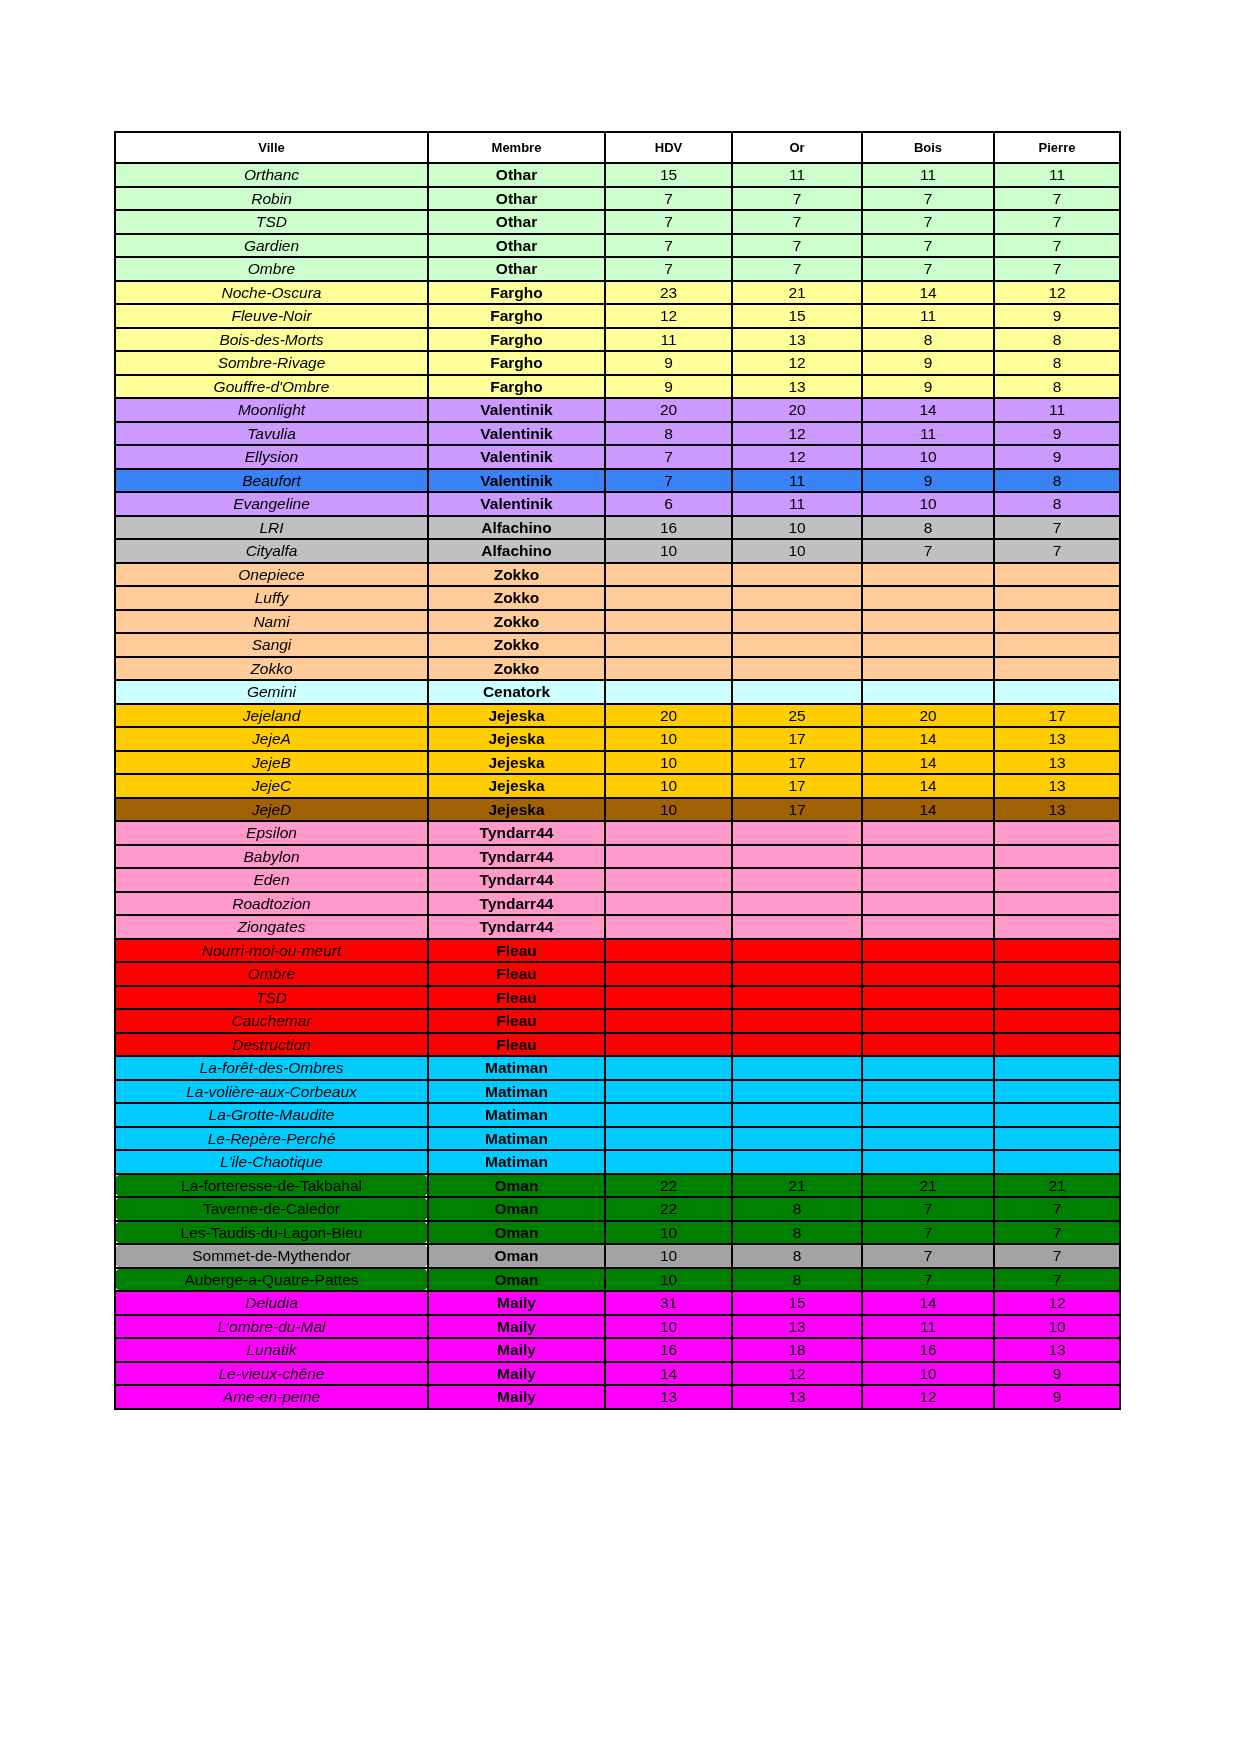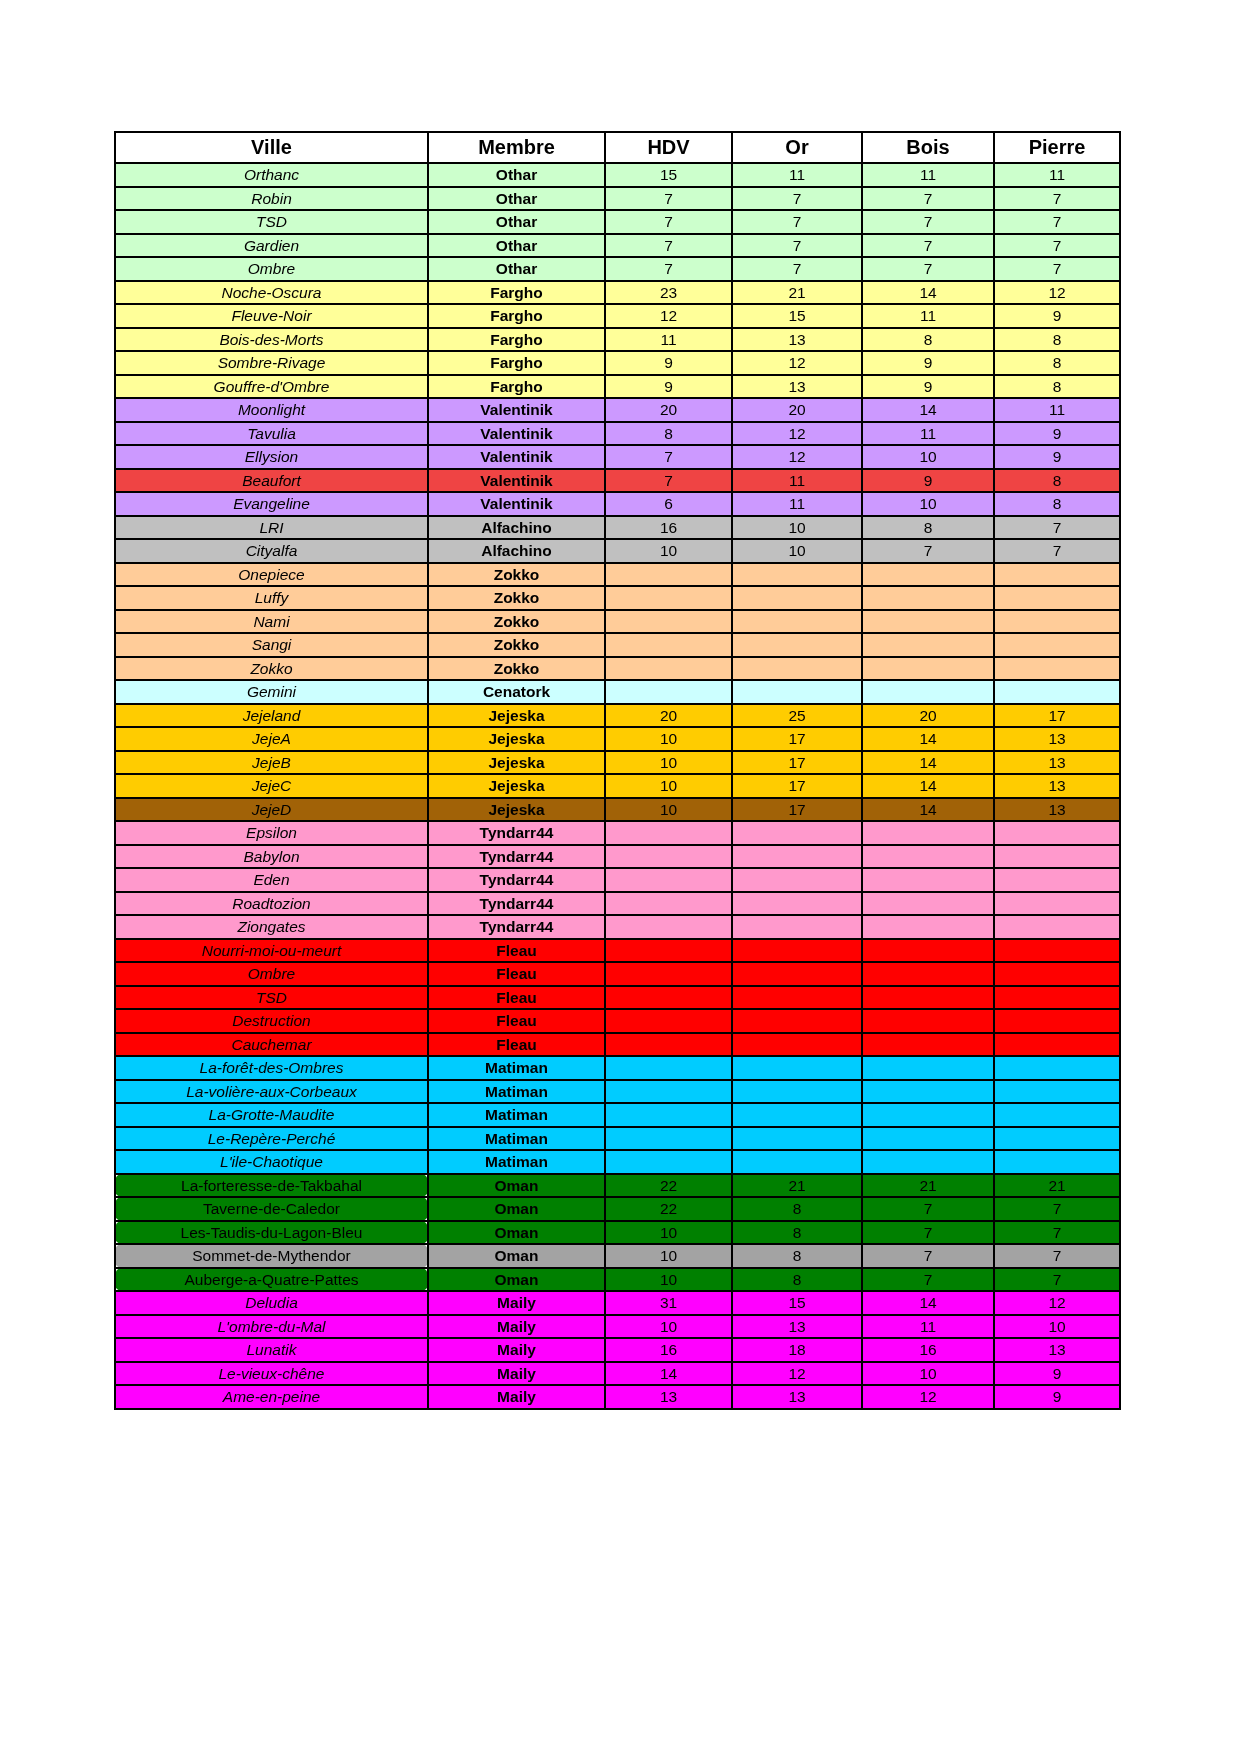--- a/index.html
+++ b/index.html
@@ -23,21 +23,21 @@
     border: 2px solid #000;
     text-align: center;
     vertical-align: middle;
     padding: 0;
     overflow: hidden;
     white-space: nowrap;
     color: #000;
   }
   th {
     height: 29px;
-    font-size: 20px;
+    font-size: 13px;
     font-weight: bold;
     background: #ffffff;
   }
   td {
     height: 21.5px;
     font-size: 15.5px;
     line-height: 1;
   }
   td.col-ville { font-style: italic; }
   td.col-ville.no-italic { font-style: normal; border-radius: 7px; }
@@ -164,21 +164,21 @@
           <td class="col-pierre">9</td>
         </tr>
         <tr style="background: rgb(204, 153, 255);">
           <td class="col-ville">Ellysion</td>
           <td class="col-membre">Valentinik</td>
           <td class="col-hdv">7</td>
           <td class="col-or">12</td>
           <td class="col-bois">10</td>
           <td class="col-pierre">9</td>
         </tr>
-        <tr style="background: #ef4444; border-radius: 11px;">
+        <tr style="background: #3b82f6; border-radius: 11px;">
           <td class="col-ville">Beaufort</td>
           <td class="col-membre">Valentinik</td>
           <td class="col-hdv">7</td>
           <td class="col-or">11</td>
           <td class="col-bois">9</td>
           <td class="col-pierre">8</td>
         </tr>
         <tr style="background: rgb(204, 153, 255);">
           <td class="col-ville">Evangeline</td>
           <td class="col-membre">Valentinik</td>
@@ -349,29 +349,29 @@
         </tr>
         <tr style="background: rgb(255, 0, 0);">
           <td class="col-ville">TSD</td>
           <td class="col-membre">Fleau</td>
           <td class="col-hdv"></td>
           <td class="col-or"></td>
           <td class="col-bois"></td>
           <td class="col-pierre"></td>
         </tr>
         <tr style="background: rgb(255, 0, 0);">
+          <td class="col-ville">Cauchemar</td>
+          <td class="col-membre">Fleau</td>
+          <td class="col-hdv"></td>
+          <td class="col-or"></td>
+          <td class="col-bois"></td>
+          <td class="col-pierre"></td>
+        </tr>
+        <tr style="background: rgb(255, 0, 0);">
           <td class="col-ville">Destruction</td>
-          <td class="col-membre">Fleau</td>
-          <td class="col-hdv"></td>
-          <td class="col-or"></td>
-          <td class="col-bois"></td>
-          <td class="col-pierre"></td>
-        </tr>
-        <tr style="background: rgb(255, 0, 0);">
-          <td class="col-ville">Cauchemar</td>
           <td class="col-membre">Fleau</td>
           <td class="col-hdv"></td>
           <td class="col-or"></td>
           <td class="col-bois"></td>
           <td class="col-pierre"></td>
         </tr>
         <tr style="background: rgb(0, 204, 255);">
           <td class="col-ville">La-forêt-des-Ombres</td>
           <td class="col-membre">Matiman</td>
           <td class="col-hdv"></td>

